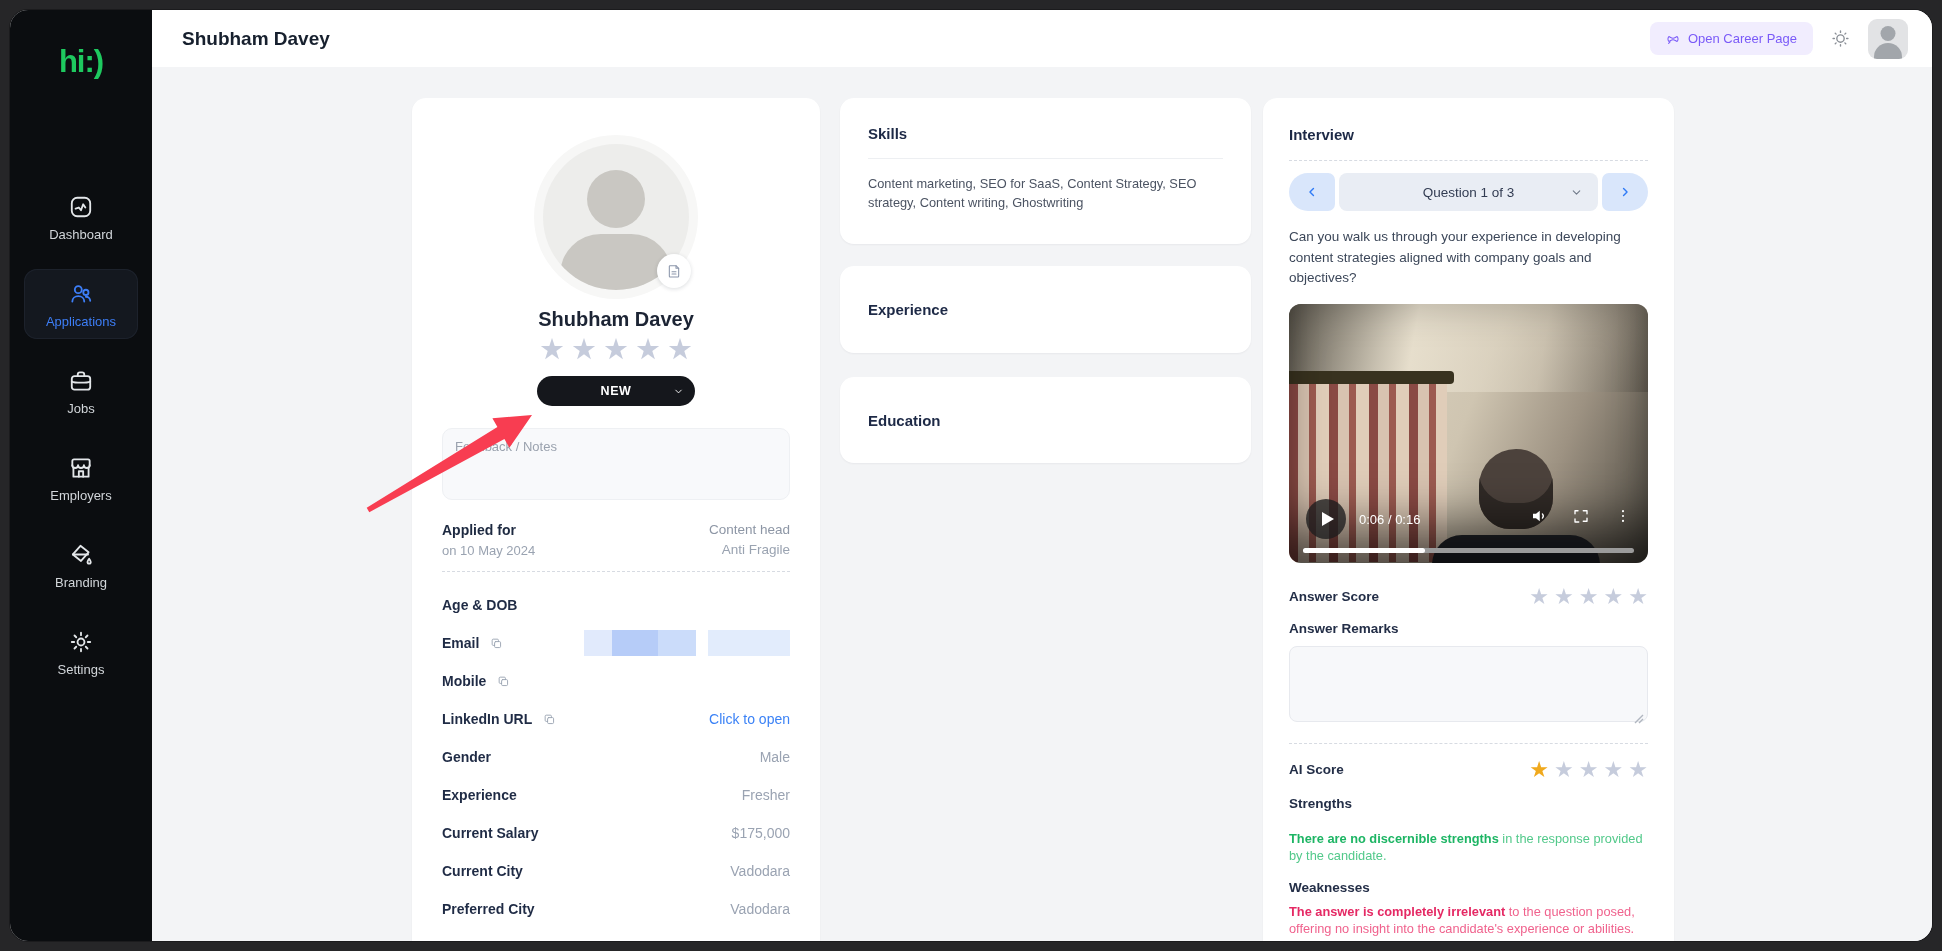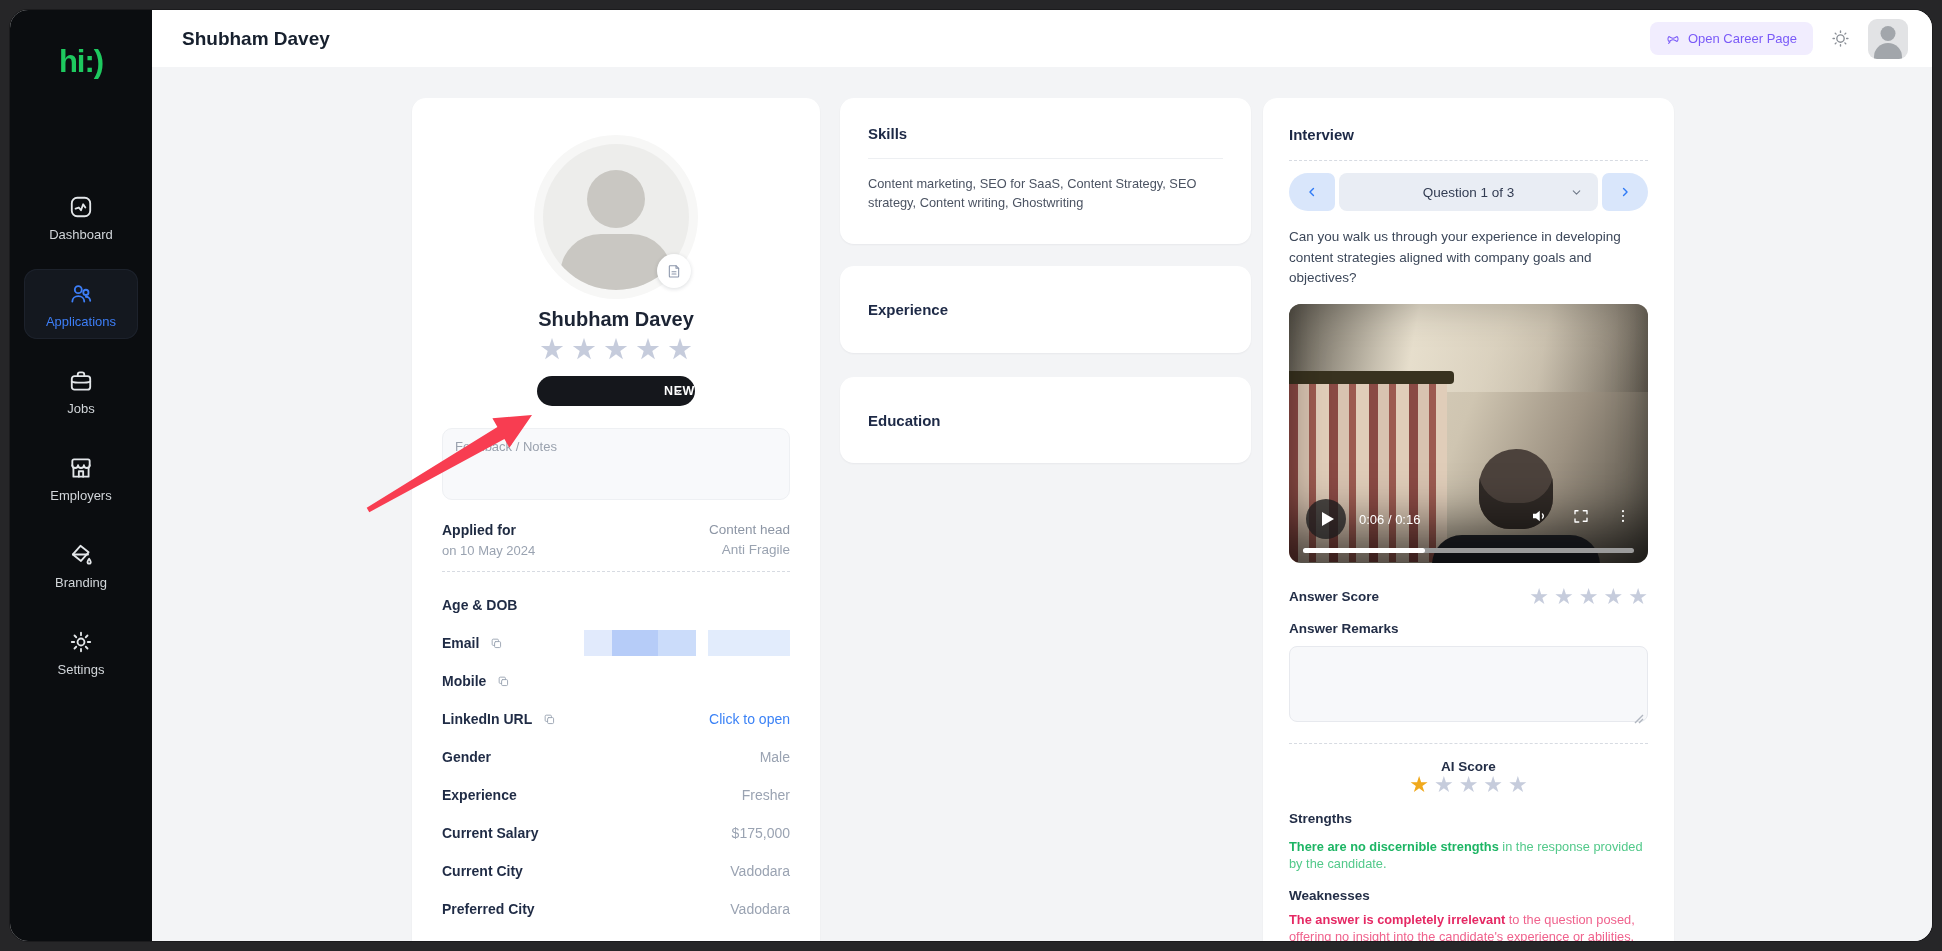--- a/index.html
+++ b/index.html
@@ -37,21 +37,21 @@
   .avatar-wrap { width:146px; height:146px; margin:46px auto 0; position:relative; }
   .avatar { width:146px; height:146px; border-radius:50%; background:#ededeb; overflow:hidden; position:relative; box-shadow:0 0 0 9px #f7f7f6; }
   .avatar .head { position:absolute; left:50%; top:26px; transform:translateX(-50%); width:58px; height:58px; border-radius:50%; background:#c9c7c2; }
   .avatar .body { position:absolute; left:50%; bottom:-14px; transform:translateX(-50%); width:112px; height:70px; border-radius:56px 56px 40px 40px; background:#c9c7c2; }
   .resume-badge { position:absolute; right:-2px; bottom:2px; width:34px; height:34px; border-radius:50%; background:#fff; box-shadow:0 1px 4px rgba(16,24,40,0.15); display:flex; align-items:center; justify-content:center; cursor:pointer; }
   .resume-badge svg { width:16px; height:16px; stroke:#8c96ab; stroke-width:1.6; fill:none; stroke-linecap:round; stroke-linejoin:round; }
   .cand-name { text-align:center; margin-top:18px; font-size:20px; font-weight:600; color:#1c2434; }
   .stars { display:flex; justify-content:center; gap:6px; margin-top:4px; }
   .star { font-size:29px; line-height:1; color:#c6ccdc; cursor:pointer; }
   .star.filled { color:#f0a91d; }
-  .status-pill { margin:12px auto 0; width:158px; height:30px; background:#15171c; border-radius:16px; color:#fff; display:flex; align-items:center; justify-content:flex-end; font-size:12.5px; font-weight:bold; letter-spacing:0.6px; position:relative; cursor:pointer; }
+  .status-pill { margin:12px auto 0; width:158px; height:30px; background:#15171c; border-radius:16px; color:#fff; display:flex; align-items:center; justify-content:center; font-size:12.5px; font-weight:bold; letter-spacing:0.6px; position:relative; cursor:pointer; }
   .status-pill svg { position:absolute; right:11px; top:10px; width:11px; height:11px; stroke:#fff; stroke-width:2; fill:none; stroke-linecap:round; stroke-linejoin:round; }
   .feedback { margin-top:22px; width:100%; height:72px; background:#f8f9fb; border:1px solid #eef0f3; border-radius:10px; padding:10px 12px; font-size:13px; color:#3c4657; resize:none; font-family:inherit; }
   .feedback::placeholder { color:#9aa2ae; }
   .applied-row { margin-top:18px; display:flex; justify-content:space-between; }
   .applied-label { font-size:14px; font-weight:600; color:#1d2940; }
   .applied-date { font-size:13px; color:#9aa3b1; margin-top:5px; }
   .applied-role { font-size:13.5px; color:#8d96a5; text-align:right; }
   .applied-company { font-size:13.5px; color:#9aa3b1; text-align:right; margin-top:5px; }
   .dashed-div { border-top:1.5px dashed #d7dbe2; margin-top:13px; }
   .details { margin-top:14px; }
@@ -107,23 +107,23 @@
 
   .score-row { margin-top:23px; display:flex; justify-content:space-between; align-items:center; }
   .sec-label { font-size:13.5px; font-weight:600; color:#232e47; }
   .stars-sm { display:flex; gap:5px; }
   .stars-sm .star { font-size:22px; }
   .remarks-label { margin-top:13px; }
   .remarks-wrap { margin-top:10px; position:relative; }
   .remarks { width:100%; height:76px; background:#f7f8fa; border:1px solid #e7e9ee; border-radius:8px; resize:none; font-family:inherit; }
   .grip { position:absolute; right:4px; bottom:5px; width:11px; height:11px; }
   .grip svg { width:11px; height:11px; stroke:#b0b6c0; stroke-width:1.4; }
-  .ai-row { margin-top:15px;flex-direction:column; }
+  .ai-row { margin-top:15px; }
   .strengths-title, .weaknesses-title { margin-top:15px; font-size:13.5px; font-weight:600; color:#232e47; }
-  .strengths-text { margin-top:12px; font-size:12.8px; line-height:17.5px; color:#52c98a; }
+  .strengths-text { margin-top:19px; font-size:12.8px; line-height:17.5px; color:#52c98a; }
   .strengths-text b { color:#1db564; }
   .weaknesses-text { margin-top:8px; font-size:12.8px; line-height:17.5px; color:#f0628d; }
   .weaknesses-text b { color:#e52964; }
 
   
   .arrow-svg { position:absolute; left:198px; top:328px; width:220px; height:130px; z-index:5; pointer-events:none; }
 </style>
 </head>
 <body>
 

